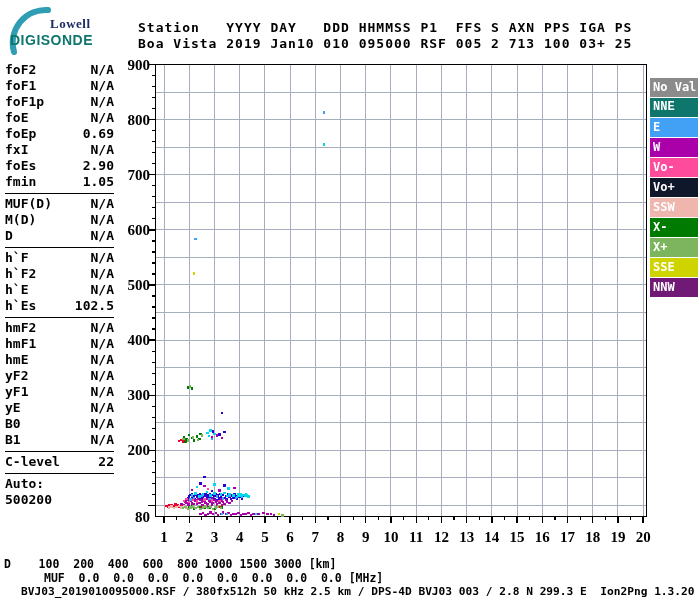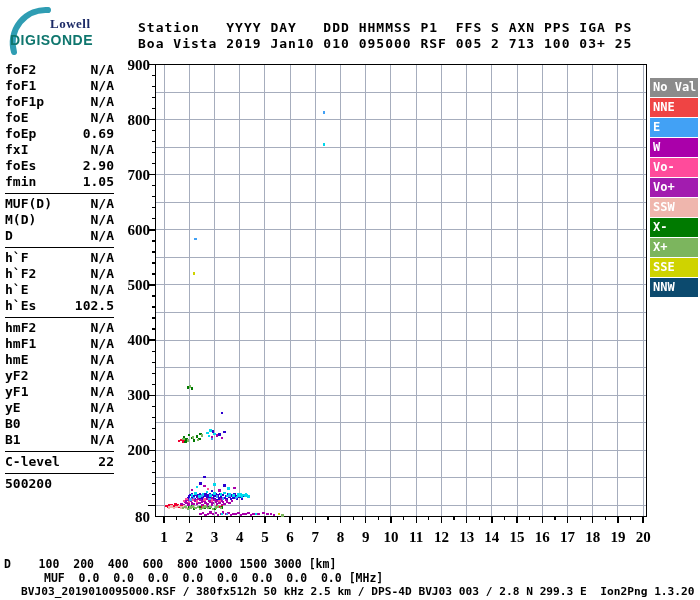--- a/index.html
+++ b/index.html
@@ -137,20 +137,24 @@
     <div class="prow">
       <span>B1</span>
       <span>N/A</span>
     </div>
     <div class="psep"></div>
     <div class="prow">
       <span>C-level</span>
       <span>22</span>
     </div>
     <div class="psep"></div>
+    <div class="prow">
+      <span>Auto:</span>
+      <span></span>
+    </div>
     <div class="prow">
       <span>500200</span>
       <span></span>
     </div>
   </div>
 
 <svg class="abs plot" width="700" height="600">
     <line x1="164" y1="64.5" x2="164" y2="516.5" stroke="#a6adbd" stroke-width="1" shape-rendering="crispEdges"></line>
     <line x1="189.22" y1="64.5" x2="189.22" y2="516.5" stroke="#a6adbd" stroke-width="1" shape-rendering="crispEdges"></line>
     <line x1="214.44" y1="64.5" x2="214.44" y2="516.5" stroke="#a6adbd" stroke-width="1" shape-rendering="crispEdges"></line>
@@ -572,27 +576,27 @@
     <rect x="200.63" y="434.2736" width="2.4" height="2.4" fill="#7cb55e" shape-rendering="crispEdges"></rect>
     <rect x="182.47160000000002" y="437.5808" width="2.4" height="2.4" fill="#7cb55e" shape-rendering="crispEdges"></rect>
     <rect x="188.5244" y="385.2168" width="2.4" height="2.4" fill="#7cb55e" shape-rendering="crispEdges"></rect>
     <rect x="281.334" y="514.1976" width="2.4" height="2.4" fill="#7cb55e" shape-rendering="crispEdges"></rect>
     <rect x="277.551" y="512.544" width="2.4" height="2.4" fill="#cfd300" shape-rendering="crispEdges"></rect>
     <rect x="193.06400000000002" y="272.2208" width="2.4" height="2.4" fill="#cfd300" shape-rendering="crispEdges"></rect>
   </svg>
 
 <div class="abs legend">
     <div class="litem" style="background: rgb(139, 139, 139);">No Val</div>
-    <div class="litem" style="background: #ef4444;">NNE</div>
+    <div class="litem" style="background: #0f766e; font-family: Liberation Mono, monospace;">NNE</div>
     <div class="litem" style="background: rgb(66, 161, 245);">E</div>
     <div class="litem" style="background: rgb(170, 0, 170);">W</div>
     <div class="litem" style="background: rgb(255, 75, 155);">Vo-</div>
-    <div class="litem" style="background: #a21caf;">Vo+</div>
+    <div class="litem" style="background: #0f172a;">Vo+</div>
     <div class="litem" style="background: rgb(239, 182, 173);">SSW</div>
     <div class="litem" style="background: rgb(0, 122, 0);">X-</div>
     <div class="litem" style="background: rgb(124, 181, 94);">X+</div>
     <div class="litem" style="background: rgb(207, 211, 0);">SSE</div>
-    <div class="litem" style="background: #0c4a6e;">NNW</div>
+    <div class="litem" style="background: #701a75;">NNW</div>
   </div>
 
 <div class="abs brow" style="top:557px;">D    100  200  400  600  800 1000 1500 3000 [km]</div>
 <div class="abs brow" style="top:571px;padding-left:40px;">MUF  0.0  0.0  0.0  0.0  0.0  0.0  0.0  0.0 [MHz]</div>
 <div class="abs statusrow" style="top:585px;">BVJ03_2019010095000.RSF / 380fx512h 50 kHz 2.5 km / DPS-4D BVJ03 003 / 2.8 N 299.3 E  Ion2Png 1.3.20</div>
 
 </body></html>

